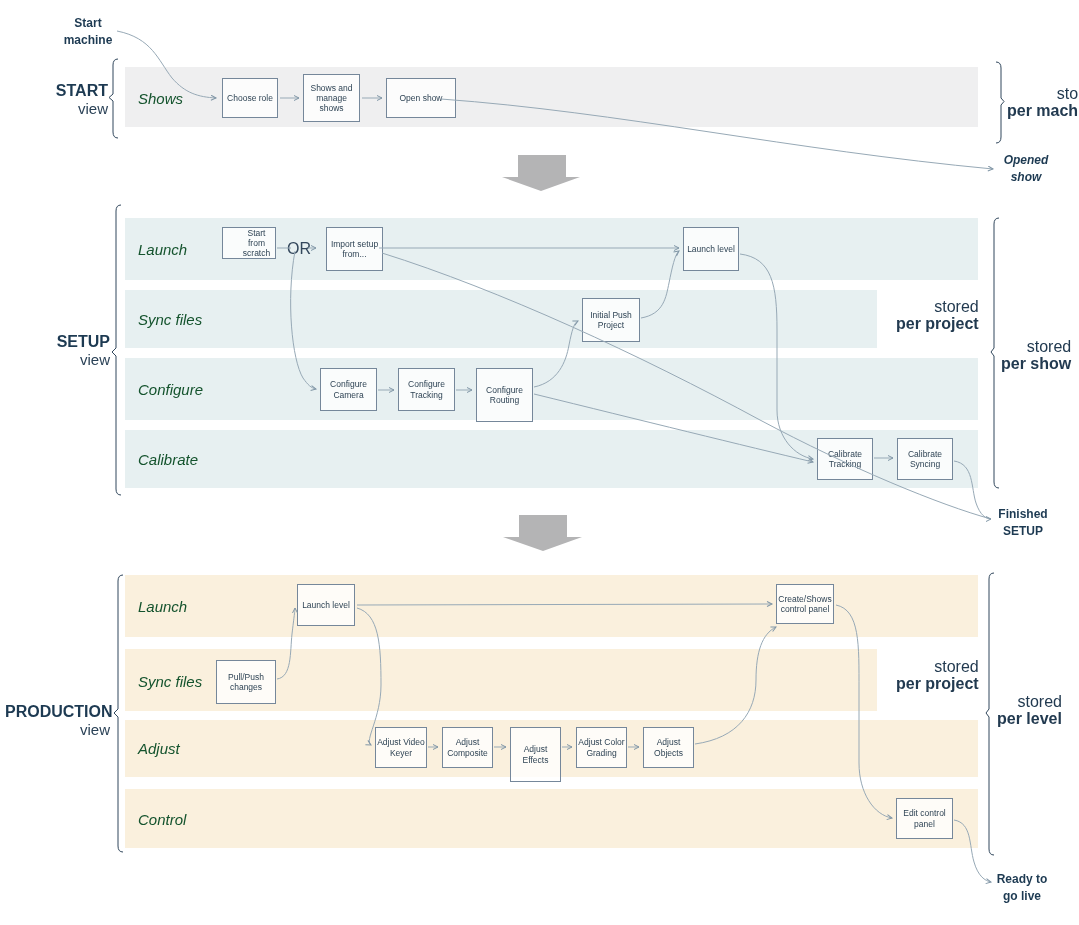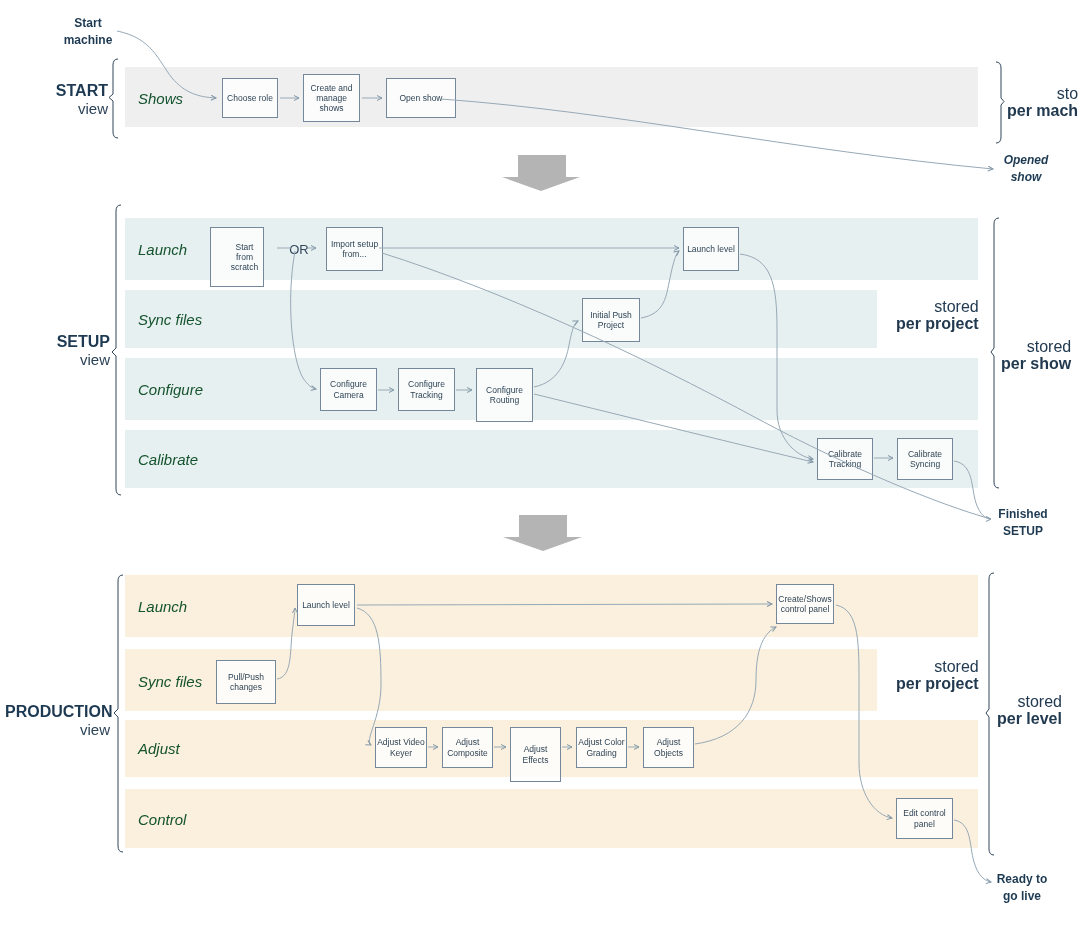--- a/index.html
+++ b/index.html
@@ -16,21 +16,21 @@
         font-size:8.5px;line-height:1.2;color:#2f4455;padding:1px;box-sizing:border-box;}
   .sidelabel{position:absolute;text-align:right;line-height:18px;}
   .sidelabel .b{font-weight:bold;font-size:16px;color:#1d3a52;display:block;}
   .sidelabel .r{font-weight:normal;font-size:15px;color:#2b4257;display:block;}
   .stored{position:absolute;font-size:16px;line-height:17px;color:#223a50;white-space:nowrap;text-align:right;}
   .stored .b{font-weight:bold;display:block;}
   .stored .r{display:block;}
   .edgelabel{position:absolute;font-size:12px;font-weight:bold;line-height:17px;
              color:#1d3a52;text-align:center;white-space:nowrap;}
   .edgelabel span{display:block;}
-  .orlabel{position:absolute;font-size:13px;color:#33475c;transform:translate(-50%,-50%);}
+  .orlabel{position:absolute;font-size:16px;color:#33475c;transform:translate(-50%,-50%);}
   svg.overlay{position:absolute;left:0;top:0;pointer-events:none;}
   .conn{fill:none;stroke:#97a9b6;stroke-width:1;}
   .bracket{fill:none;stroke:#31475c;stroke-width:1;}
 </style>
 </head>
 <body>
 
 <div id="stage">
 
   <div class="band start" style="left:125px;top:67px;width:853px;height:60px;"></div>
@@ -102,24 +102,24 @@
     <span>SETUP</span>
   </div>
   <div class="edgelabel" style="left:990px;top:871px;width:64px;">
     <span>Ready to</span>
     <span>go live</span>
   </div>
 
   <div class="orlabel" style="left:299px;top:249px;">OR</div>
 
   <div class="node" style="left:222px;top:78px;width:56px;height:40px;">Choose role</div>
-  <div class="node" style="left:303px;top:74px;width:57px;height:48px;">Create and manage shows</div>
+  <div class="node" style="left:303px;top:74px;width:57px;height:48px;">Shows and manage shows</div>
   <div class="node" style="left:386px;top:78px;width:70px;height:40px;">Open show</div>
 
-  <div class="node" style="left:210px;top:227px;width:54px;height:60px;padding-left:16px;">Start from scratch</div>
+  <div class="node" style="left:222px;top:227px;width:54px;height:32px;padding-left:16px;">Start from scratch</div>
   <div class="node" style="left:320px;top:227px;width:57px;height:44px;margin-left:6px;">Import setup from...</div>
   <div class="node" style="left:683px;top:227px;width:56px;height:44px;">Launch level</div>
   <div class="node" style="left:582px;top:298px;width:58px;height:44px;">Initial Push Project</div>
   <div class="node" style="left:320px;top:368px;width:57px;height:43px;">Configure Camera</div>
   <div class="node" style="left:398px;top:368px;width:57px;height:43px;">Configure Tracking</div>
   <div class="node" style="left:476px;top:368px;width:57px;height:54px;">Configure Routing</div>
   <div class="node" style="left:817px;top:438px;width:56px;height:42px;">Calibrate Tracking</div>
   <div class="node" style="left:897px;top:438px;width:56px;height:42px;">Calibrate Syncing</div>
 
   <div class="node" style="left:297px;top:584px;width:58px;height:42px;">Launch level</div>

